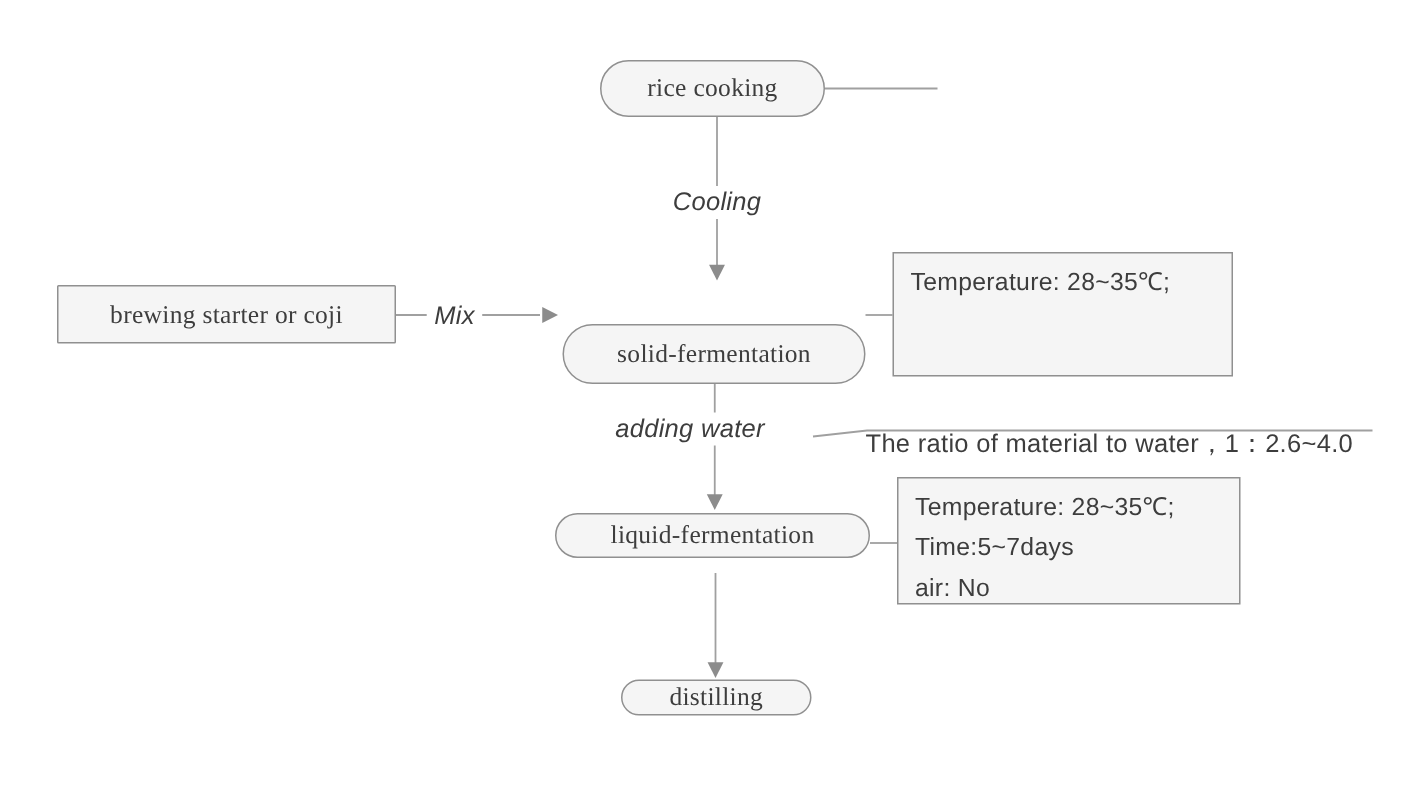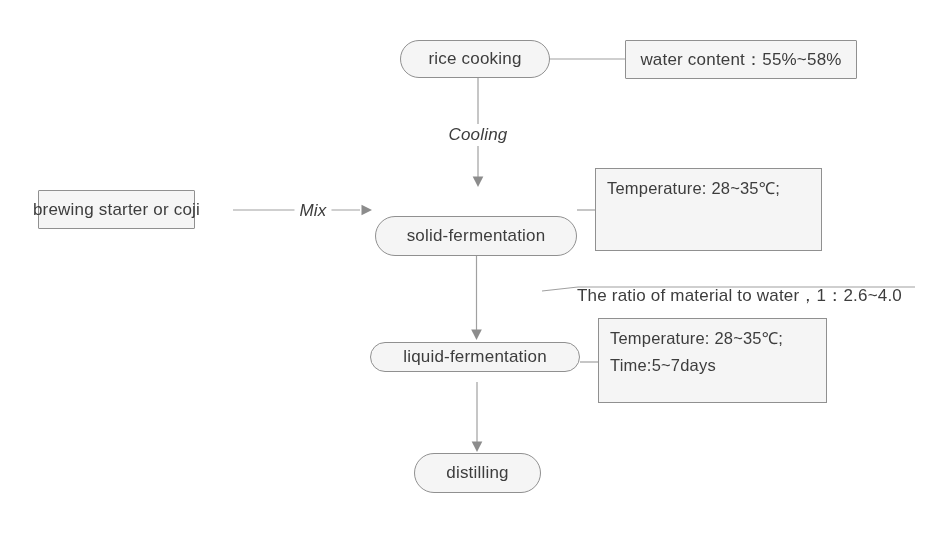--- a/index.html
+++ b/index.html
@@ -29,20 +29,21 @@
   .arrowhead{fill:var(--arrowhead);stroke:none;}
   .node{
     position:absolute;z-index:2;
     box-sizing:border-box;
     background:var(--node-fill);
     border:1px solid var(--node-border);
     color:var(--text);
     display:flex;align-items:center;justify-content:center;
     font-size:17px;letter-spacing:.2px;
     white-space:nowrap;
+    font-family:Liberation Serif, serif;
   }
   .stadium{border-radius:20px;}
   .rect{border-radius:1px;}
   .ann-box{
     position:absolute;z-index:2;
     box-sizing:border-box;
     background:var(--node-fill);
     border:1px solid var(--node-border);
     color:var(--text);
     font-size:16.5px;line-height:27px;letter-spacing:.2px;
@@ -90,39 +91,40 @@
     <path class="edge" d="M542,291 L578,287 L915,287"></path>
 
     <line class="edge" x1="580" y1="362" x2="599" y2="362"></line>
 
     <line class="edge" x1="477" y1="382" x2="477" y2="442"></line>
     <polygon class="arrowhead" points="477,452 471.7,441.5 482.3,441.5"></polygon>
   </svg>
 
   <div class="node stadium" style="left:400px;top:40px;width:150px;height:38px;">rice cooking</div>
 
-  <div class="node rect" style="left:38px;top:190px;width:157px;height:39px;">brewing starter or coji</div>
+  <div class="node rect" style="left:38px;top:190px;width:226px;height:39px;">brewing starter or coji</div>
 
   <div class="node stadium" style="left:375px;top:188px;width:202px;height:40px;margin-top:28px;">solid-fermentation</div>
 
   <div class="node stadium" style="left:370px;top:342px;width:210px;height:30px;">liquid-fermentation</div>
 
-  <div class="node stadium" style="left:414px;top:453px;width:127px;height:40px;">distilling</div>
+  <div class="node stadium" style="left:414px;top:453px;width:127px;height:24px;">distilling</div>
 
-  <div class="node rect" style="left:625px;top:40px;width:232px;height:39px;">water content：55%~58%</div>
 
   <div class="ann-box" style="left:595px;top:168px;width:227px;height:83px;">
     <div>Temperature: 28~35℃;</div>
   </div>
 
   <div class="ann-box" style="left:598px;top:318px;width:229px;height:85px;">
     <div>Temperature: 28~35℃;</div>
     <div>Time:5~7days</div>
+    <div>air: No</div>
   </div>
 
   <div class="edge-label" style="left:478px;top:135px;">Cooling</div>
 
-  <div class="edge-label" style="left:313px;top:211px;">Mix</div>
+  <div class="edge-label" style="left:303px;top:211px;">Mix</div>
 
+  <div class="edge-label" style="left:460px;top:286px;">adding water</div>
 
   <div class="note-text" style="left:577px;top:264px;margin-top:20px;">The ratio of material to water，1：2.6~4.0</div>
 
 </div>
 
 </body></html>

